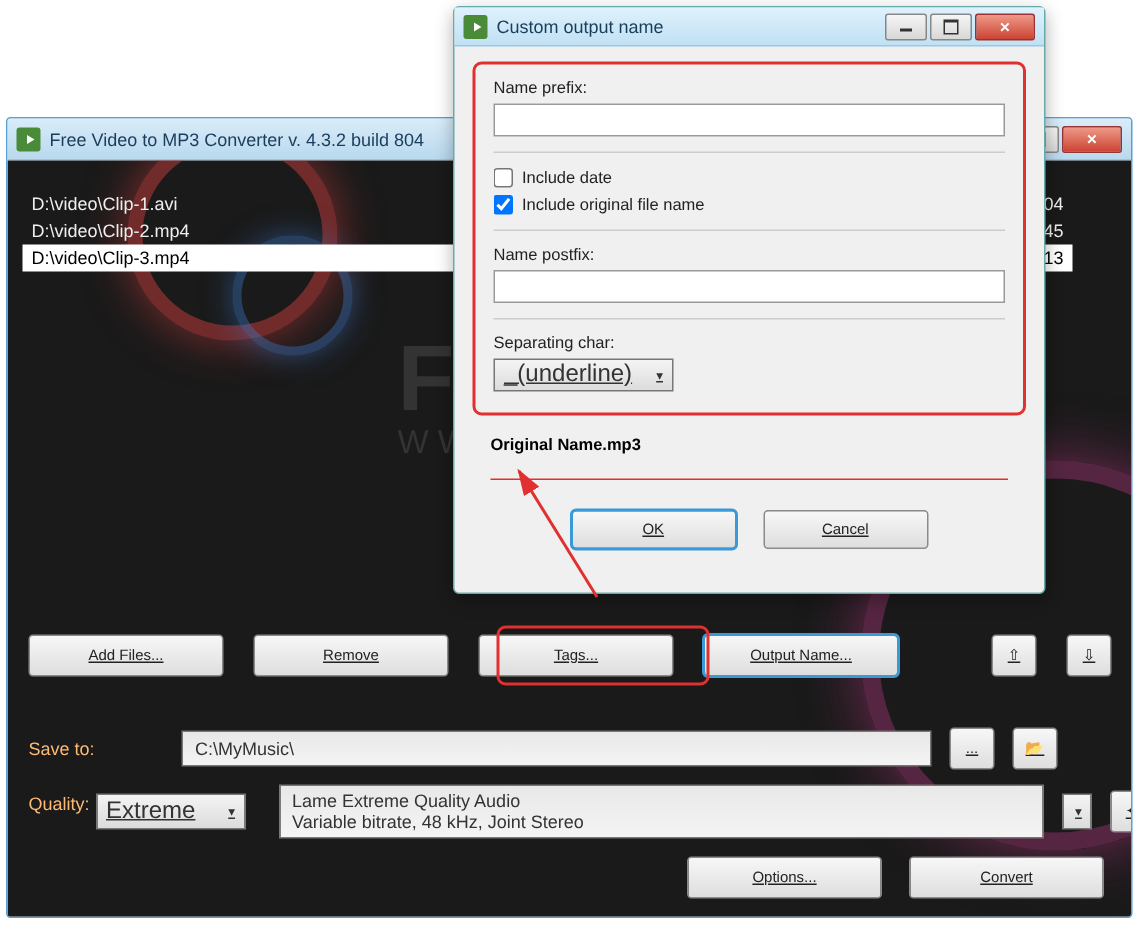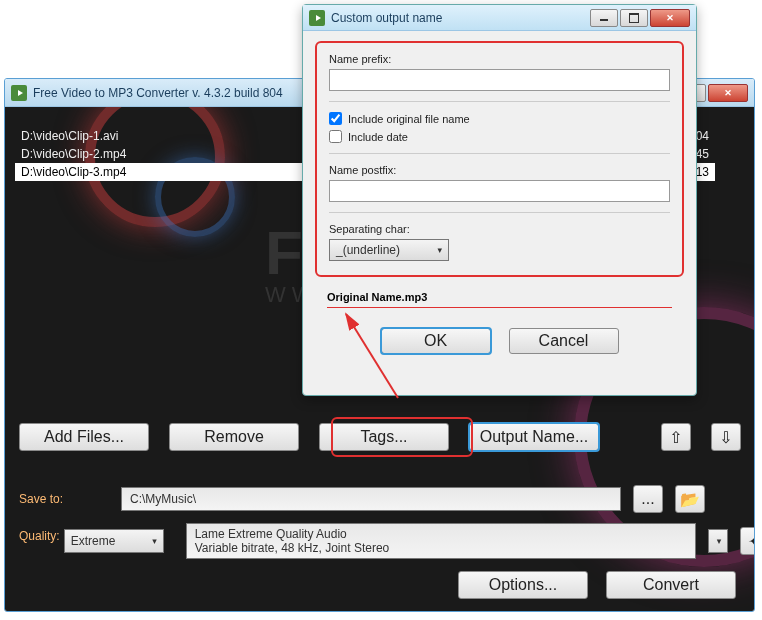--- a/index.html
+++ b/index.html
@@ -27,48 +27,48 @@
 .c3 { width: 260px; height: 260px; right: -80px; top: 200px; border: 12px solid rgba(200,60,140,0.35); box-shadow: 0 0 40px rgba(200,60,140,0.5); }
 .bigtext { position: absolute; left: 260px; top: 110px; font-size: 62px; font-weight: bold; color: #333; letter-spacing: 4px; }
 .bigtext2 { position: absolute; left: 260px; top: 175px; font-size: 22px; color: #333; letter-spacing: 6px; }
 
 .file-list { position: absolute; left: 10px; top: 20px; width: 700px; z-index: 2; }
 .file-row { display: flex; justify-content: space-between; color: #eee; font-size: 12px; padding: 2px 6px; }
 .file-row.selected { background: #fff; color: #000; }
 .file-row .dur { text-align: right; }
 
 .btnrow { position: absolute; left: 14px; top: 316px; display: flex; gap: 20px; align-items: center; }
-.btn { background: linear-gradient(#f7f7f7, #dedede); border: 1px solid #8a8a8a; border-radius: 3px; height: 28px; font-size: 16px; color: #222; display: flex; align-items: center; justify-content: center; cursor: default; }
+.btn { background: linear-gradient(#f7f7f7, #dedede); border: 1px solid #8a8a8a; border-radius: 3px; height: 28px; font-size: 10px; color: #222; display: flex; align-items: center; justify-content: center; cursor: default; text-decoration: underline; }
 .btn.w { width: 130px; }
 .btn.sq { width: 30px; }
 .btn.output { outline: 2px solid #3a99d8; outline-offset: -1px; }
 .highlight-out { position: absolute; border: 2px solid #e03030; border-radius: 6px; pointer-events: none; }
 
 .form-row { position: absolute; left: 14px; display: flex; align-items: center; gap: 12px; }
 .label { color: #fdba74; font-size: 12px; width: 90px; }
 .textbox { background: linear-gradient(#e8e8e8,#f4f4f4); border: 1px solid #777; height: 24px; font-size: 12px; padding: 0 8px; color: #333; display: flex; align-items: center; }
-.combo { background: linear-gradient(#f4f4f4,#dcdcdc); border: 1px solid #777; height: 24px; font-size: 12px; padding: 0 6px; color: #333; display: flex; align-items: center; justify-content: space-between; }
+.combo { background: linear-gradient(#f4f4f4,#dcdcdc); border: 1px solid #777; height: 24px; font-size: 16px; padding: 0 6px; color: #333; display: flex; align-items: center; justify-content: space-between; text-decoration: underline; }
 .combo::after { content: "▾"; font-size: 9px; margin-left: 6px; }
 .two-line { flex-direction: column; align-items: flex-start; justify-content: center; height: 36px; line-height: 1.2; }
 
 .bottom-btns { position: absolute; right: 18px; bottom: 14px; display: flex; gap: 18px; }
 .bottom-btn { width: 130px; height: 28px; }
 
 
 .dialog { position: absolute; left: 302px; top: 4px; width: 395px; height: 392px; border: 1px solid #6aa; border-radius: 4px; background: #f0f0f0; box-shadow: 0 4px 12px rgba(0,0,0,0.3); z-index: 50; }
 .dlg-titlebar { height: 26px; background: linear-gradient(#dff1fc,#c0e1f4); display: flex; align-items: center; padding: 0 6px; border-bottom: 1px solid #9cc6e5; }
 .dlg-body { padding: 10px 12px; position: relative; }
 .group { border: 2px solid #e03030; border-radius: 6px; padding: 10px 12px 14px; }
 .field-label { font-size: 11px; color: #222; margin-bottom: 4px; }
 .field-input { width: 100%; height: 22px; border: 1px solid #999; background: #fff; font-size: 12px; padding: 0 4px; }
 .hr { border: none; border-top: 1px solid #ccc; margin: 10px 0; }
 .cb { display: flex; align-items: center; gap: 6px; font-size: 11px; color: #222; margin: 5px 0; }
 .cb input { width: 13px; height: 13px; }
 .sep-combo { width: 120px; height: 22px; }
-.preview { font-size: 11px; font-weight: bold; margin: 14px 0 4px 12px; }
+.preview { font-size: 11px; font-weight: bold; margin: 14px 0 16px 12px; }
 .preview-line { border-top: 1px solid #e03030; margin: 0 12px; }
 .dlg-btns { display: flex; gap: 18px; justify-content: center; margin-top: 20px; }
 .dlg-btn { width: 110px; height: 26px; }
 .ok-btn { outline: 2px solid #3a99d8; outline-offset: -1px; }
 
 
 .arrow { position: absolute; pointer-events: none; z-index: 60; }
 </style>
 </head>
 <body>
@@ -156,26 +156,26 @@
       <div class="winbtn max"></div>
       <div class="winbtn close"></div>
     </div>
   </div>
   <div class="dlg-body">
     <div class="group">
       <div class="field-label">Name prefix:</div>
       <input class="field-input" value="" style="">
       <hr class="hr">
       <label class="cb">
+        <input type="checkbox" id="cb-date" style="">
+        <span>Include date</span>
+      </label>
+      <label class="cb">
         <input type="checkbox" id="cb-orig" checked="" style="">
         <span>Include original file name</span>
-      </label>
-      <label class="cb">
-        <input type="checkbox" id="cb-date" style="">
-        <span>Include date</span>
       </label>
       <hr class="hr">
       <div class="field-label">Name postfix:</div>
       <input class="field-input" value="" style="">
       <hr class="hr">
       <div class="field-label">Separating char:</div>
       <div class="combo sep-combo">_(underline)</div>
     </div>
     <div class="preview">Original Name.mp3</div>
     <div class="preview-line"></div>

